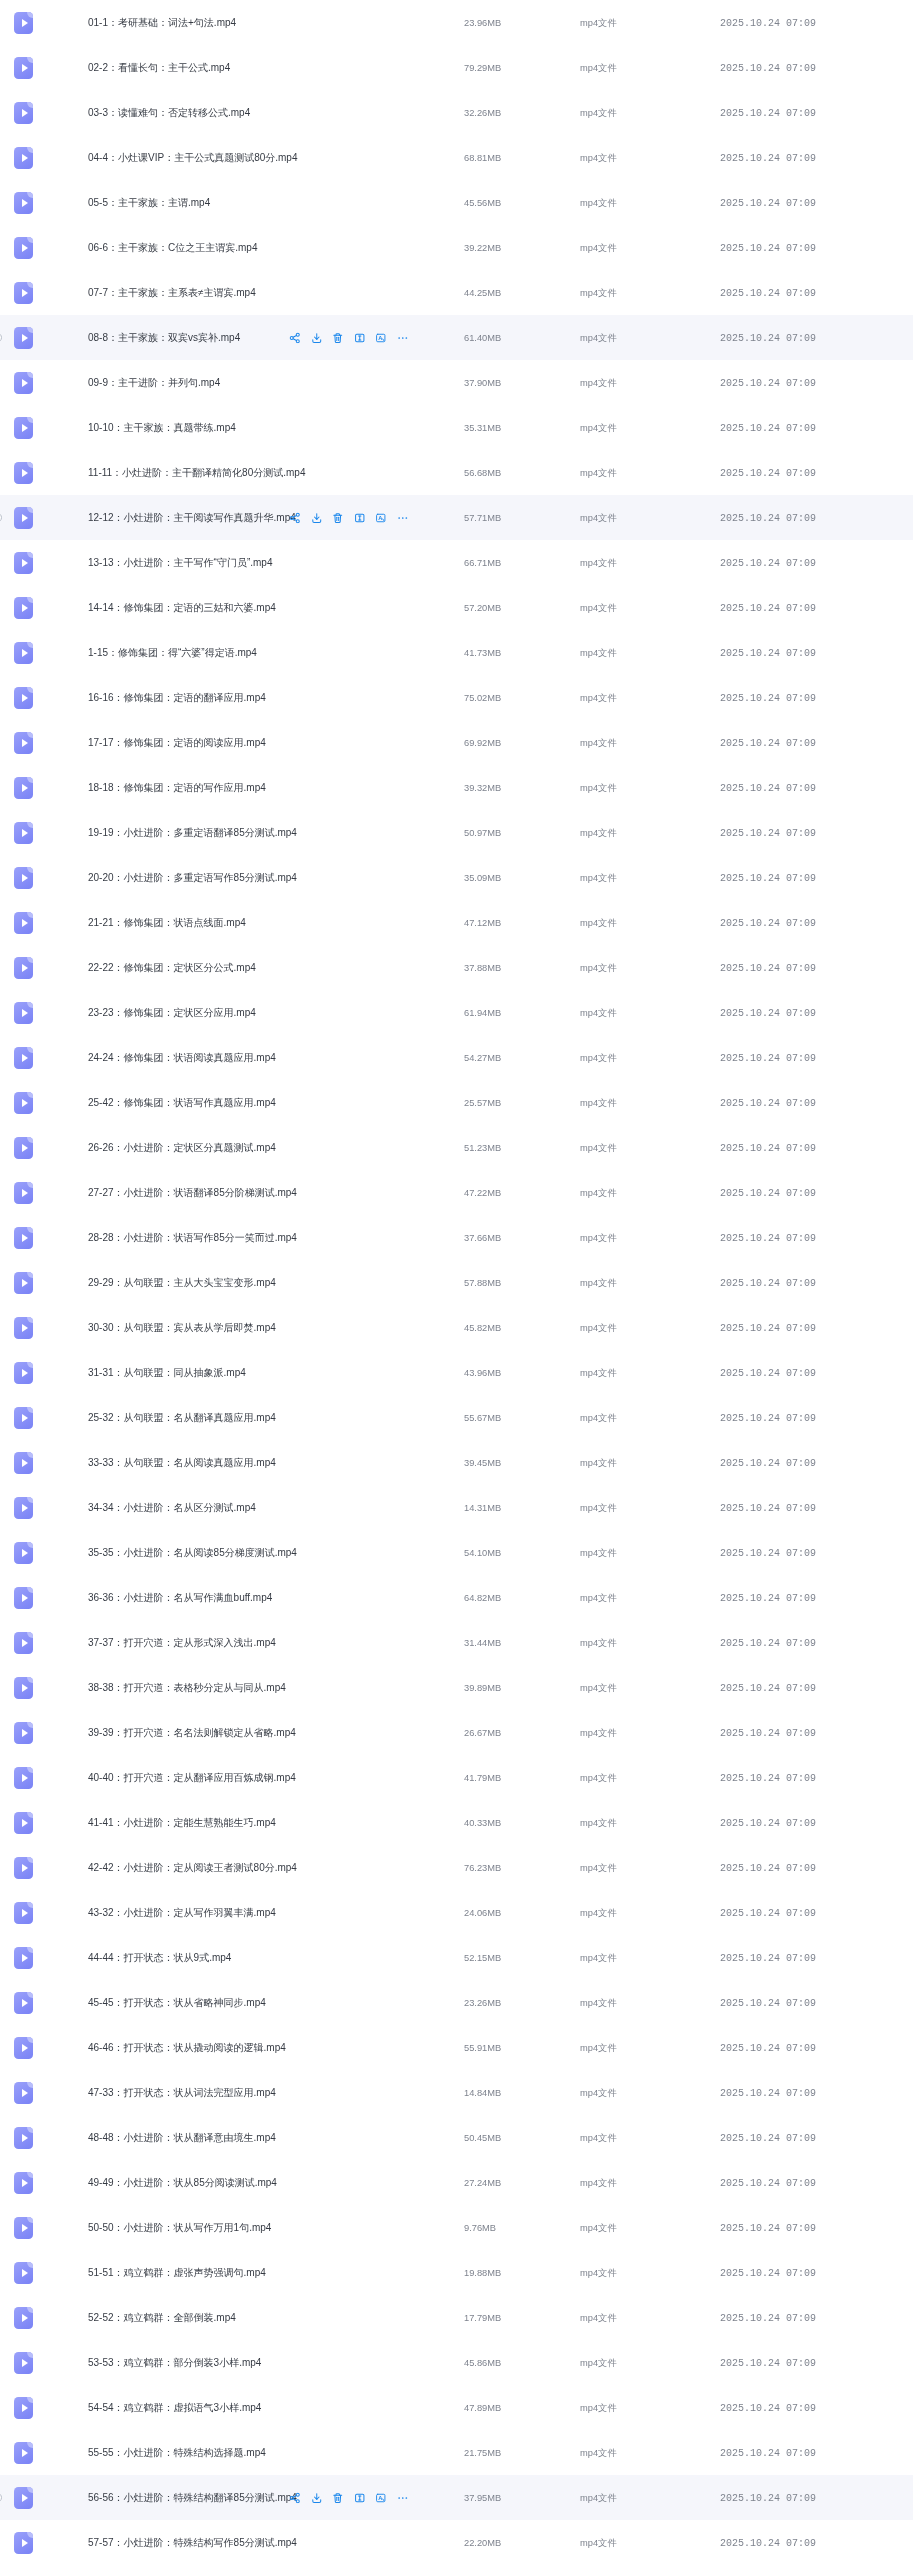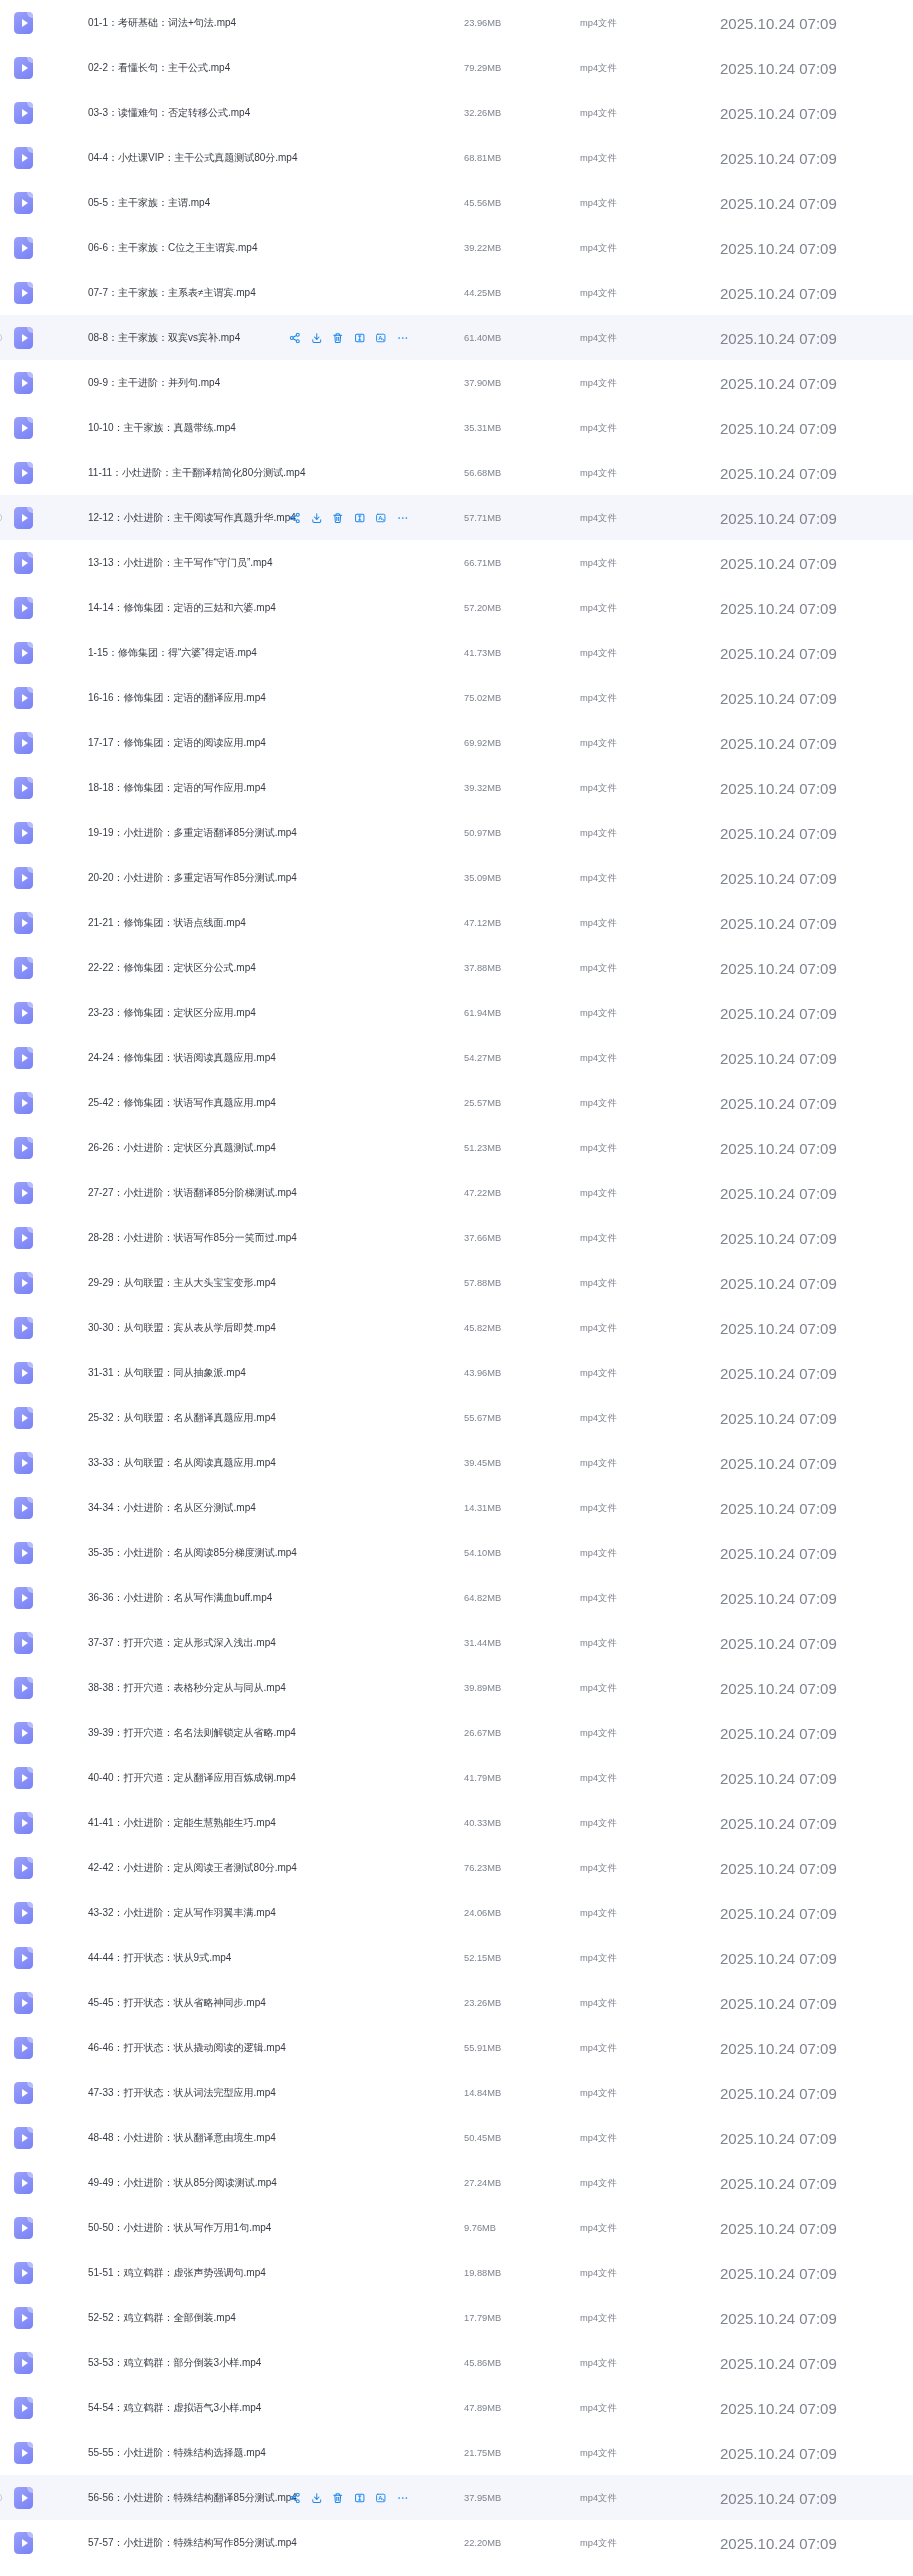--- a/index.html
+++ b/index.html
@@ -21,21 +21,21 @@
     background:#b9befb;border-radius:0 4.3px 0 5.7px;
   }
   .file-icon .play{
     position:absolute;top:50%;left:56%;transform:translate(-50%,-50%);
     width:0;height:0;border-left:6.5px solid #ffffff;
     border-top:4px solid transparent;border-bottom:4px solid transparent;
   }
   .file-name{left:47px;font-size:10px;color:#363b44;margin-left:41px;}
   .file-size{left:444px;font-size:9.3px;color:#7e838e;margin-left:20px;}
   .file-type{left:580px;font-size:9.3px;color:#7e838e;}
-  .file-date{left:720px;font-size:15px;color:#7e838e;}
+  .file-date{left:720px;font-size:10px;color:#7e838e;font-family:Liberation Mono, monospace;}
   .row-actions{left:289px;display:none;align-items:center;gap:10px;}
   .row.hovered .row-actions{display:flex;}
   .action-btn{background:none;border:none;padding:0;margin:0;width:11.5px;height:11.5px;cursor:pointer;display:block;}
   .action-btn svg{display:block;}
   .row-check{
     display:none;position:absolute;left:-9.3px;top:50%;transform:translateY(-50%);
     width:10.8px;height:10.8px;border-radius:50%;border:0.7px solid #b9bfca;background:#ffffff;
     box-sizing:border-box;padding:0;cursor:pointer;
   }
   .row.hovered .row-check{display:block;}

